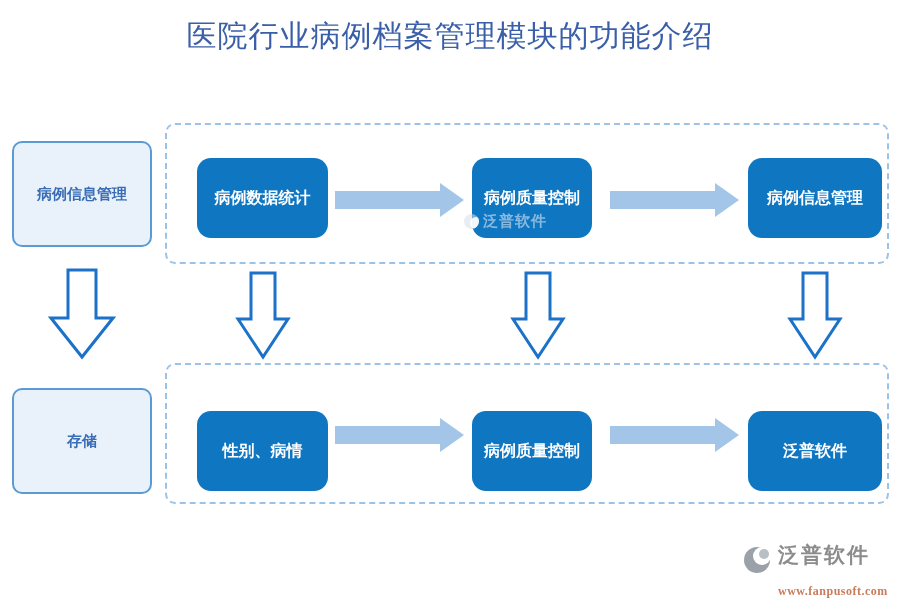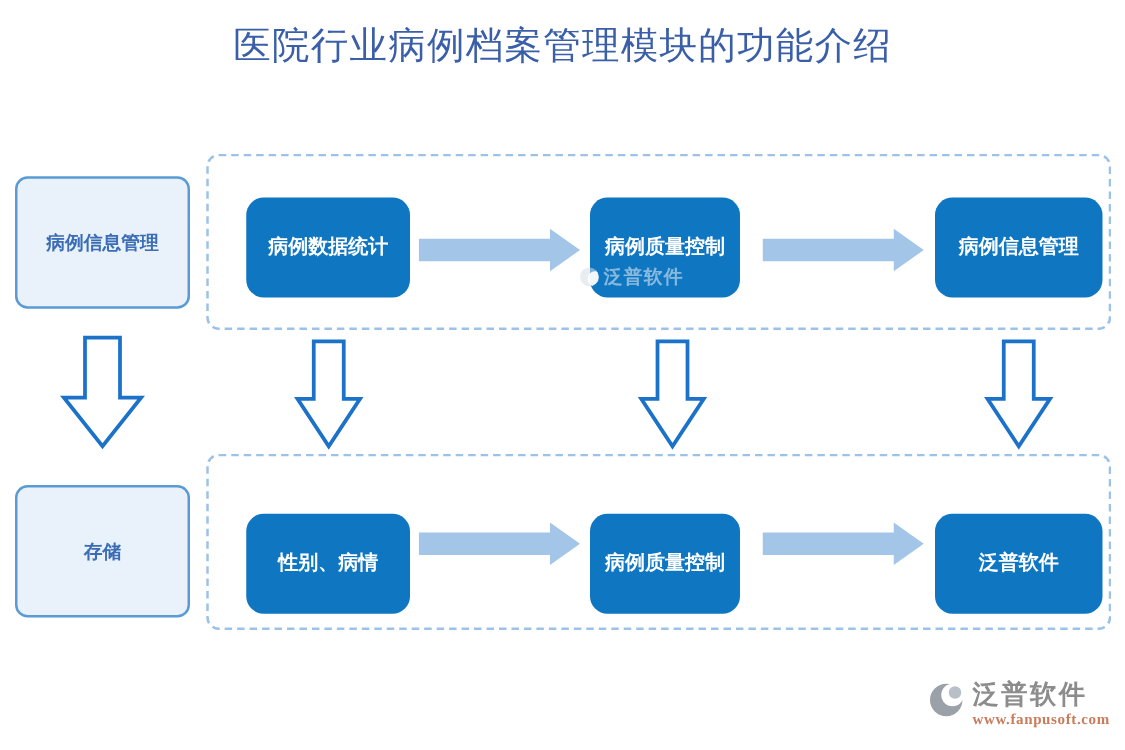--- a/index.html
+++ b/index.html
@@ -61,21 +61,21 @@
   }
   .brand{
     position:absolute;left:742px;top:544px;display:flex;align-items:flex-start;gap:4px;
   }
   .brand .brand-text{display:flex;flex-direction:column;align-items:flex-start;}
   .brand .brand-name{
     color:#8C8C8C;font-weight:bold;font-size:21px;letter-spacing:2px;line-height:1.1;
     font-family:"Liberation Serif", serif;
   }
   .brand .brand-url{
-    color:#C97C5B;font-weight:bold;font-size:12px;letter-spacing:0.5px;margin-top:1px;
+    color:#C97C5B;font-weight:bold;font-size:12px;letter-spacing:0.5px;margin-top:17px;
     font-family:"Liberation Serif", serif;
   }
 </style>
 </head>
 <body>
 
 <div class="canvas">
 
   <div class="page-title">医院行业病例档案管理模块的功能介绍</div>
 

